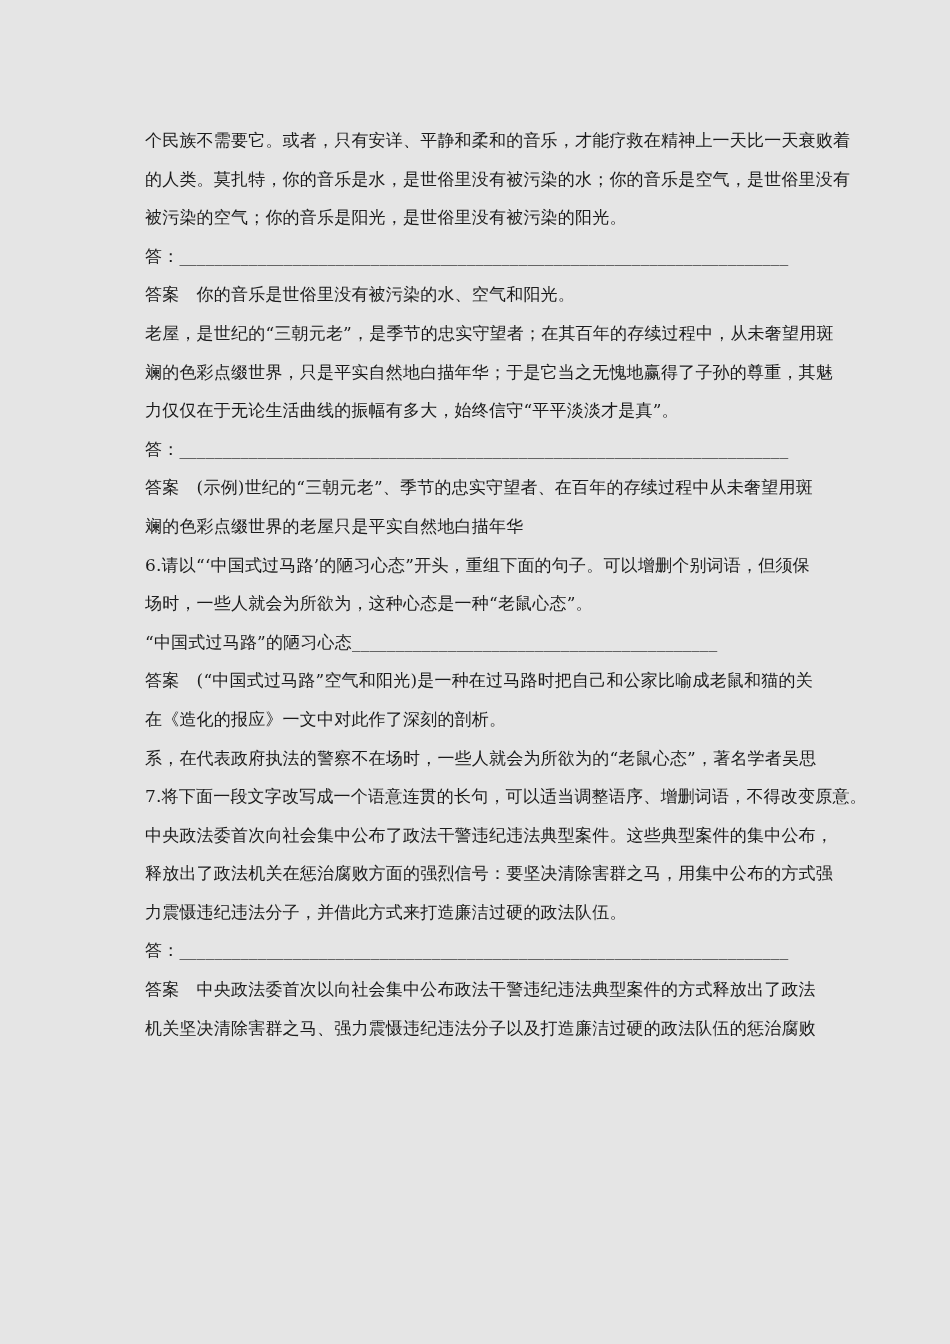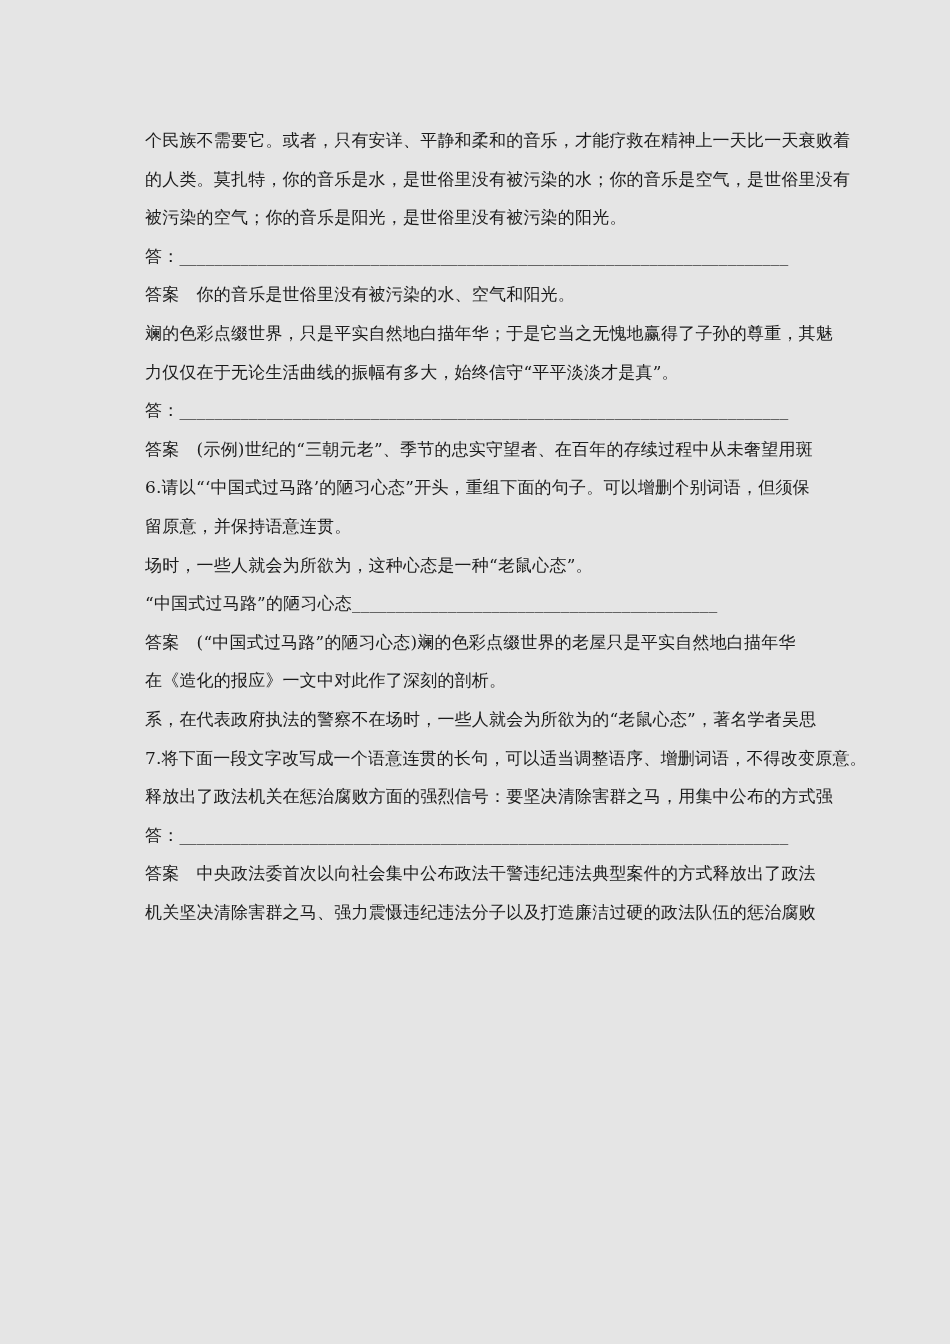--- a/index.html
+++ b/index.html
@@ -35,30 +35,33 @@
 </head>
 <body>
 
 <div class="page">
   <div class="doc">
     <div class="line">个民族不需要它。或者，只有安详、平静和柔和的音乐，才能疗救在精神上一天比一天衰败着</div>
     <div class="line">的人类。莫扎特，你的音乐是水，是世俗里没有被污染的水；你的音乐是空气，是世俗里没有</div>
     <div class="line">被污染的空气；你的音乐是阳光，是世俗里没有被污染的阳光。</div>
     <div class="line">答：______________________________________________________________________</div>
     <div class="line">答案　你的音乐是世俗里没有被污染的水、空气和阳光。</div>
+    <div class="line">老屋，是世纪的“三朝元老”，是季节的忠实守望者；在其百年的存续过程中，从未奢望用斑</div>
     <div class="line">斓的色彩点缀世界，只是平实自然地白描年华；于是它当之无愧地赢得了子孙的尊重，其魅</div>
     <div class="line">力仅仅在于无论生活曲线的振幅有多大，始终信守“平平淡淡才是真”。</div>
     <div class="line">答：______________________________________________________________________</div>
     <div class="line">答案　(示例)世纪的“三朝元老”、季节的忠实守望者、在百年的存续过程中从未奢望用斑</div>
+    <div class="line">斓的色彩点缀世界的老屋只是平实自然地白描年华</div>
     <div class="line">6.请以“‘中国式过马路’的陋习心态”开头，重组下面的句子。可以增删个别词语，但须保</div>
-    <div class="line">留原意，并保持语意连贯。</div>
     <div class="line">场时，一些人就会为所欲为，这种心态是一种“老鼠心态”。</div>
     <div class="line">“中国式过马路”的陋习心态__________________________________________</div>
-    <div class="line">答案　(“中国式过马路”的陋习心态)斓的色彩点缀世界的老屋只是平实自然地白描年华</div>
+    <div class="line">答案　(“中国式过马路”空气和阳光)是一种在过马路时把自己和公家比喻成老鼠和猫的关</div>
     <div class="line">在《造化的报应》一文中对此作了深刻的剖析。</div>
     <div class="line">系，在代表政府执法的警察不在场时，一些人就会为所欲为的“老鼠心态”，著名学者吴思</div>
     <div class="line">7.将下面一段文字改写成一个语意连贯的长句，可以适当调整语序、增删词语，不得改变原意。</div>
+    <div class="line">中央政法委首次向社会集中公布了政法干警违纪违法典型案件。这些典型案件的集中公布，</div>
     <div class="line">释放出了政法机关在惩治腐败方面的强烈信号：要坚决清除害群之马，用集中公布的方式强</div>
+    <div class="line">力震慑违纪违法分子，并借此方式来打造廉洁过硬的政法队伍。</div>
     <div class="line">答：______________________________________________________________________</div>
     <div class="line">答案　中央政法委首次以向社会集中公布政法干警违纪违法典型案件的方式释放出了政法</div>
     <div class="line">机关坚决清除害群之马、强力震慑违纪违法分子以及打造廉洁过硬的政法队伍的惩治腐败</div>
   </div>
 </div>
 
 </body></html>

